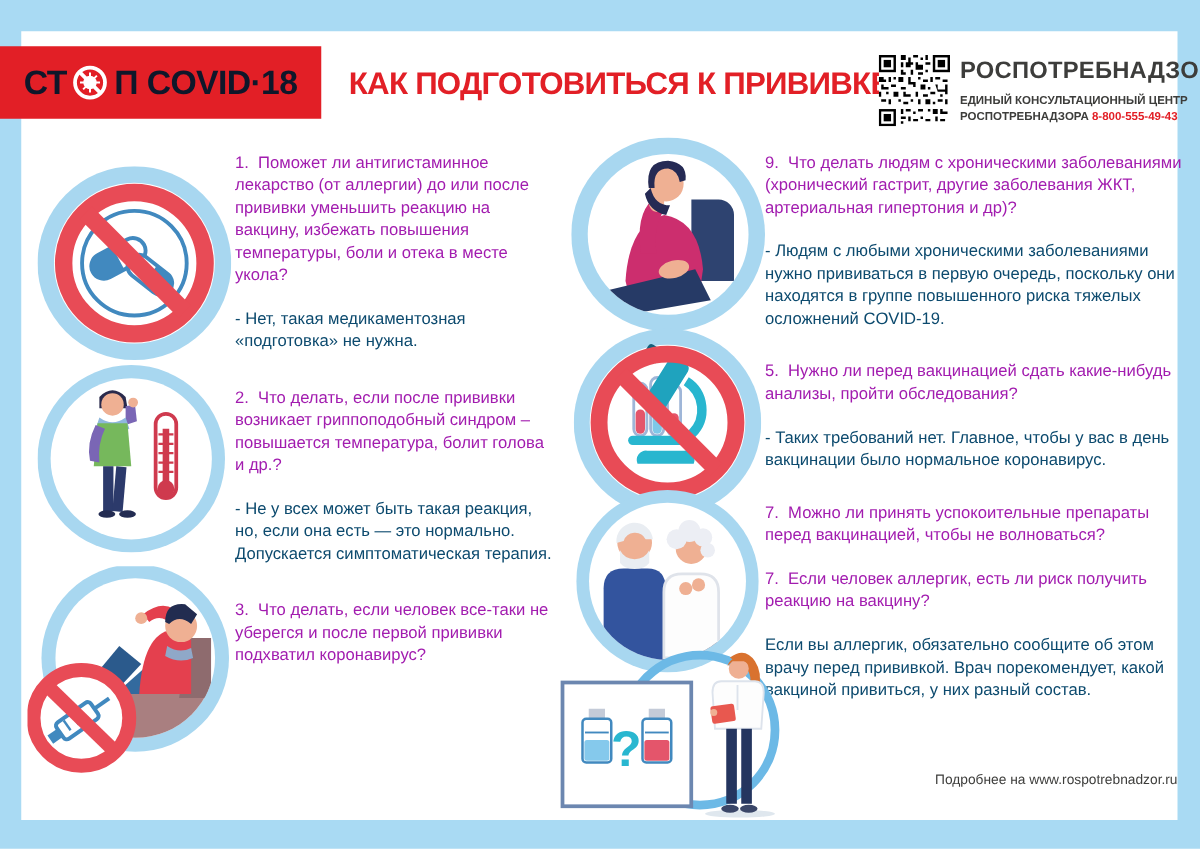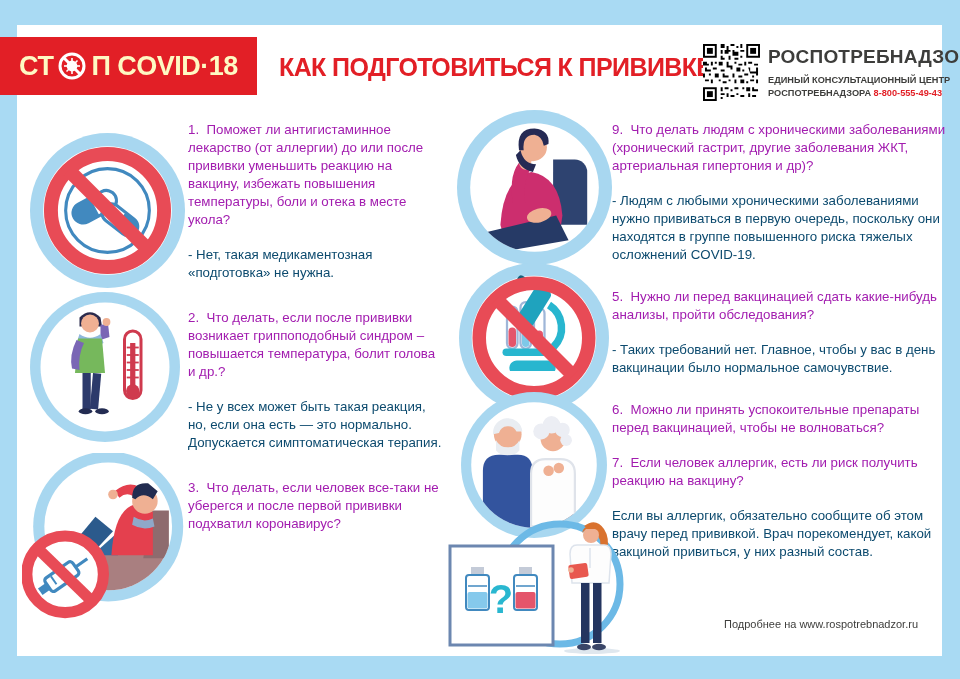--- a/index.html
+++ b/index.html
@@ -10,21 +10,21 @@
     font-family:"Liberation Sans", sans-serif;
     overflow:hidden;
   }
   .page {
     position:absolute; left:17px; top:25px; width:925px; height:631px;
     background:#ffffff;
   }
   
   .banner {
     position:absolute; left:0; top:37px; width:257px; height:58px;
-    background:#e21f26; color:#fef9c3;
+    background:#e21f26; color:#0f172a;
     display:flex; align-items:center; justify-content:center; gap:3px;
     font-weight:bold; font-size:27px; letter-spacing:-0.5px; z-index:5;
   }
   .banner .virus-ico { display:inline-block; width:30px; height:30px; margin:0 1px; }
   .poster-title {
     position:absolute; left:279px; top:47px; width:388px; height:40px;
     display:flex; align-items:center;
     color:#e21f26; font-weight:bold; font-size:25px; letter-spacing:-0.6px;
     white-space:nowrap; z-index:5;
   }
@@ -34,21 +34,21 @@
   .agency-line { font-size:9.2px; font-weight:bold; line-height:13px; white-space:nowrap; }
   .agency-phone { color:#e21f26; }
   
   .col { position:absolute; font-size:13.3px; line-height:18px; }
   .col-left  { left:188px; top:121px; width:258px; }
   .col-right { left:612px; top:121px; width:340px; }
   .qa-q { color:#a21caf; white-space:pre-wrap; margin-bottom:17px; }
   .qa-a { color:#0c4a6e; white-space:pre-wrap; margin-bottom:27px; }
   .col-right .qa-a { margin-bottom:24px; }
   .footer {
-    position:absolute; left:586px; top:618px; width:332px;
+    position:absolute; left:610px; top:618px; width:332px;
     text-align:right; font-size:11px; color:#3d3d3b;
   }
   
   .illus { position:absolute; }
   .i-c1 { left:30px;  top:133px; width:155px; height:155px; }
   .i-c2 { left:30px;  top:292px; width:150px; height:150px; }
   .i-c3 { left:22px;  top:453px; width:166px; height:166px; }
   .i-m1 { left:457px; top:110px; width:155px; height:155px; }
   .i-m2 { left:459px; top:263px; width:150px; height:150px; }
   .i-m3 { left:461px; top:392px; width:146px; height:146px; }
@@ -116,22 +116,22 @@
   <div class="qa-a">- Нет, такая медикаментозная «подготовка» не нужна.</div>
   <div class="qa-q">2.  Что делать, если после прививки возникает гриппоподобный синдром – повышается температура, болит голова и др.?</div>
   <div class="qa-a">- Не у всех может быть такая реакция, но, если она есть — это нормально. Допускается симптоматическая терапия.</div>
   <div class="qa-q">3.  Что делать, если человек все-таки не уберегся и после первой прививки подхватил коронавирус?</div>
 </div>
 
 <div class="col col-right">
   <div class="qa-q">9.  Что делать людям с хроническими заболеваниями (хронический гастрит, другие заболевания ЖКТ, артериальная гипертония и др)?</div>
   <div class="qa-a">- Людям с любыми хроническими заболеваниями нужно прививаться в первую очередь, поскольку они находятся в группе повышенного риска тяжелых осложнений COVID-19.</div>
   <div class="qa-q">5.  Нужно ли перед вакцинацией сдать какие-нибудь анализы, пройти обследования?</div>
-  <div class="qa-a">- Таких требований нет. Главное, чтобы у вас в день вакцинации было нормальное самочувствие.</div>
-  <div class="qa-q">6.  Можно ли принять успокоительные препараты перед вакцинацией, чтобы не волноваться?</div>
+  <div class="qa-a">- Таких требований нет. Главное, чтобы у вас в день вакцинации было нормальное коронавирус.</div>
+  <div class="qa-q">7.  Можно ли принять успокоительные препараты перед вакцинацией, чтобы не волноваться?</div>
   <div class="qa-q">7.  Если человек аллергик, есть ли риск получить реакцию на вакцину?</div>
   <div class="qa-a">Если вы аллергик, обязательно сообщите об этом врачу перед прививкой. Врач порекомендует, какой вакциной привиться, у них разный состав.</div>
 </div>
 
 <div class="footer">Подробнее на www.rospotrebnadzor.ru</div>
 
 <div class="illus i-c1">
   <svg viewBox="0 0 100 100">
     <circle cx="50" cy="50" r="50" fill="#a8d7f0"></circle>
     <circle cx="50" cy="50" r="41.5" fill="#fff"></circle>

